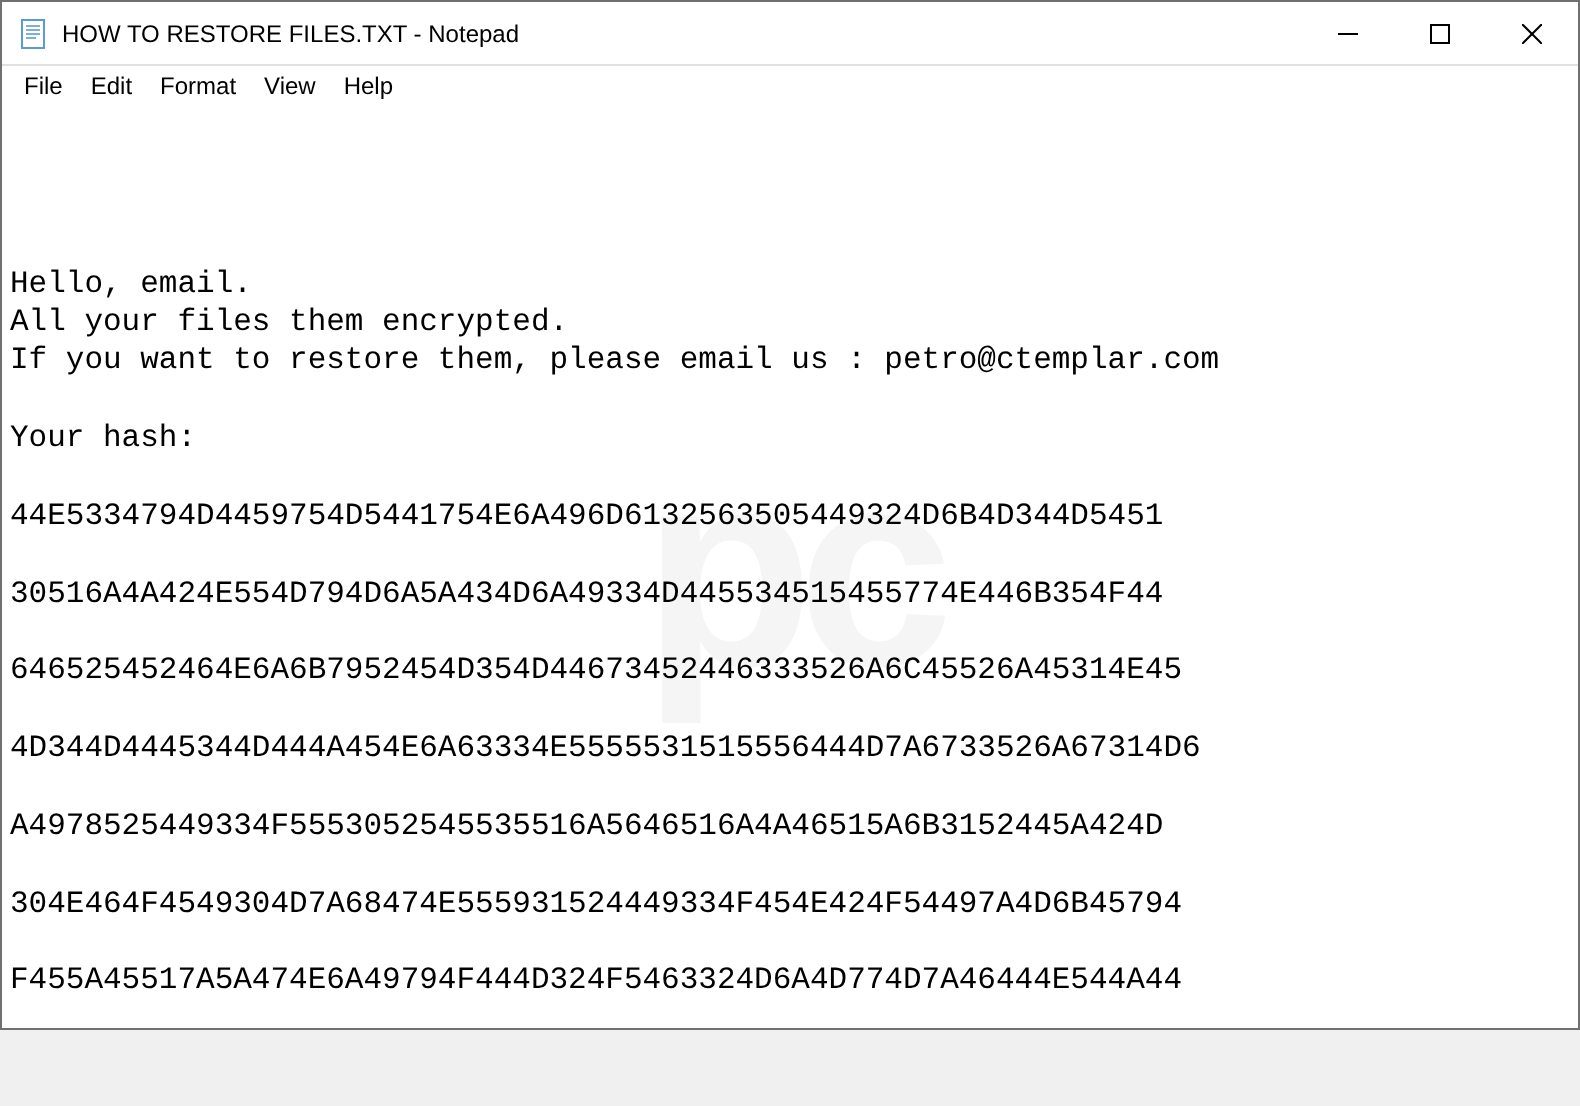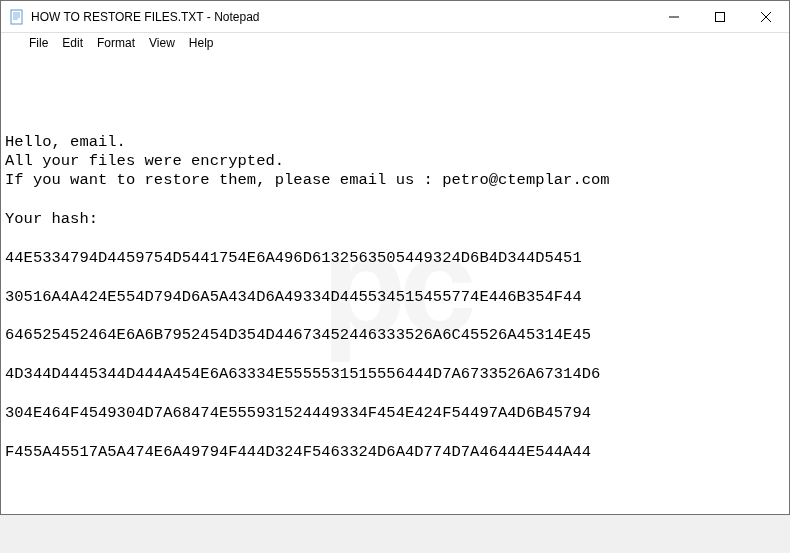--- a/index.html
+++ b/index.html
@@ -51,21 +51,21 @@
       display: flex;
       align-items: center;
       justify-content: center;
       cursor: pointer;
     }
     .menubar {
       height: 20px;
       background: #ffffff;
       display: flex;
       align-items: center;
-      padding: 0 21px;
+      padding: 0 4px;
       font-size: 12px;
     }
     .menu-item {
       padding: 1px 7px;
       cursor: pointer;
     }
     .content {
       flex: 1;
       padding: 2px 4px;
       font-family: Consolas, "Courier New", monospace;
@@ -138,29 +138,30 @@
     <span class="menu-item">Edit</span>
     <span class="menu-item">Format</span>
     <span class="menu-item">View</span>
     <span class="menu-item">Help</span>
   </div>
 
   <div class="content">
     <div class="watermark">pc</div>
     <div class="text-layer">
 <span>Hello, email.</span>
-<span>All your files were encrypted.</span>
+<span>All your files them encrypted.</span>
 <span>If you want to restore them, please email us : petro@ctemplar.com</span>
 <span></span>
 <span>Your hash:</span>
 <span></span>
 <span class="hash-line">44E5334794D4459754D5441754E6A496D6132563505449324D6B4D344D5451</span>
 <span class="hash-line">30516A4A424E554D794D6A5A434D6A49334D445534515455774E446B354F44</span>
 <span class="hash-line">646525452464E6A6B7952454D354D44673452446333526A6C45526A45314E45</span>
 <span class="hash-line">4D344D4445344D444A454E6A63334E5555531515556444D7A6733526A67314D6</span>
+<span class="hash-line">A4978525449334F5553052545535516A5646516A4A46515A6B3152445A424D</span>
 <span class="hash-line">304E464F4549304D7A68474E555931524449334F454E424F54497A4D6B45794</span>
 <span class="hash-line">F455A45517A5A474E6A49794F444D324F5463324D6A4D774D7A46444E544A44</span>
 
 
 
 
 
 
 
 

